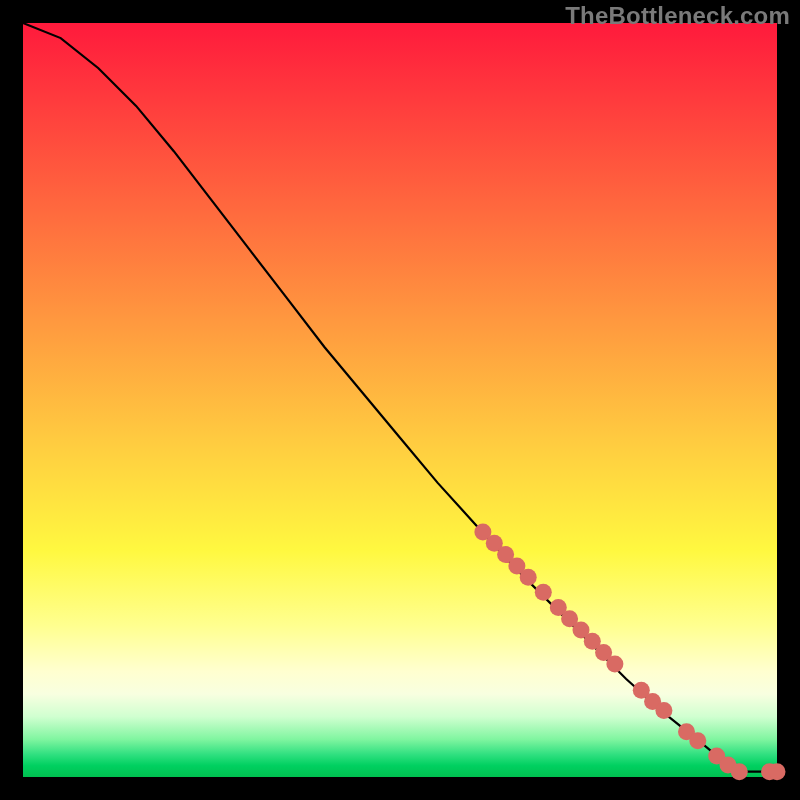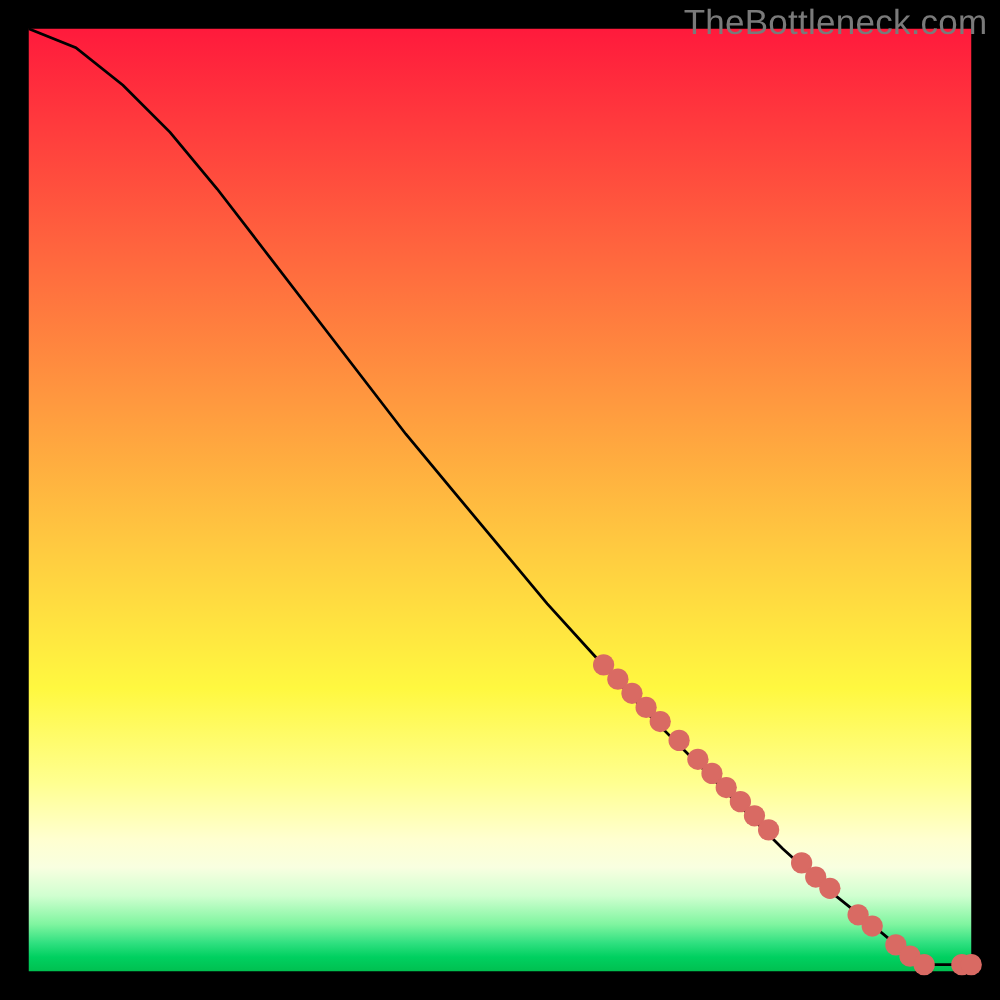--- a/index.html
+++ b/index.html
@@ -32,22 +32,22 @@
       #30e080 97%,
       #00d060 98.5%,
       #00c050 100%
     );
   }
   .watermark {
     position: absolute;
     top: 2px;
     right: 10px;
     color: #7a7a7a;
-    font-size: 28px;
-    font-weight: 400;
+    font-size: 24px;
+    font-weight: 700;
     letter-spacing: 0.2px;
   }
   svg.plot {
     position: absolute;
     left: 23px;
     top: 23px;
     width: 754px;
     height: 754px;
     overflow: visible;
   }

